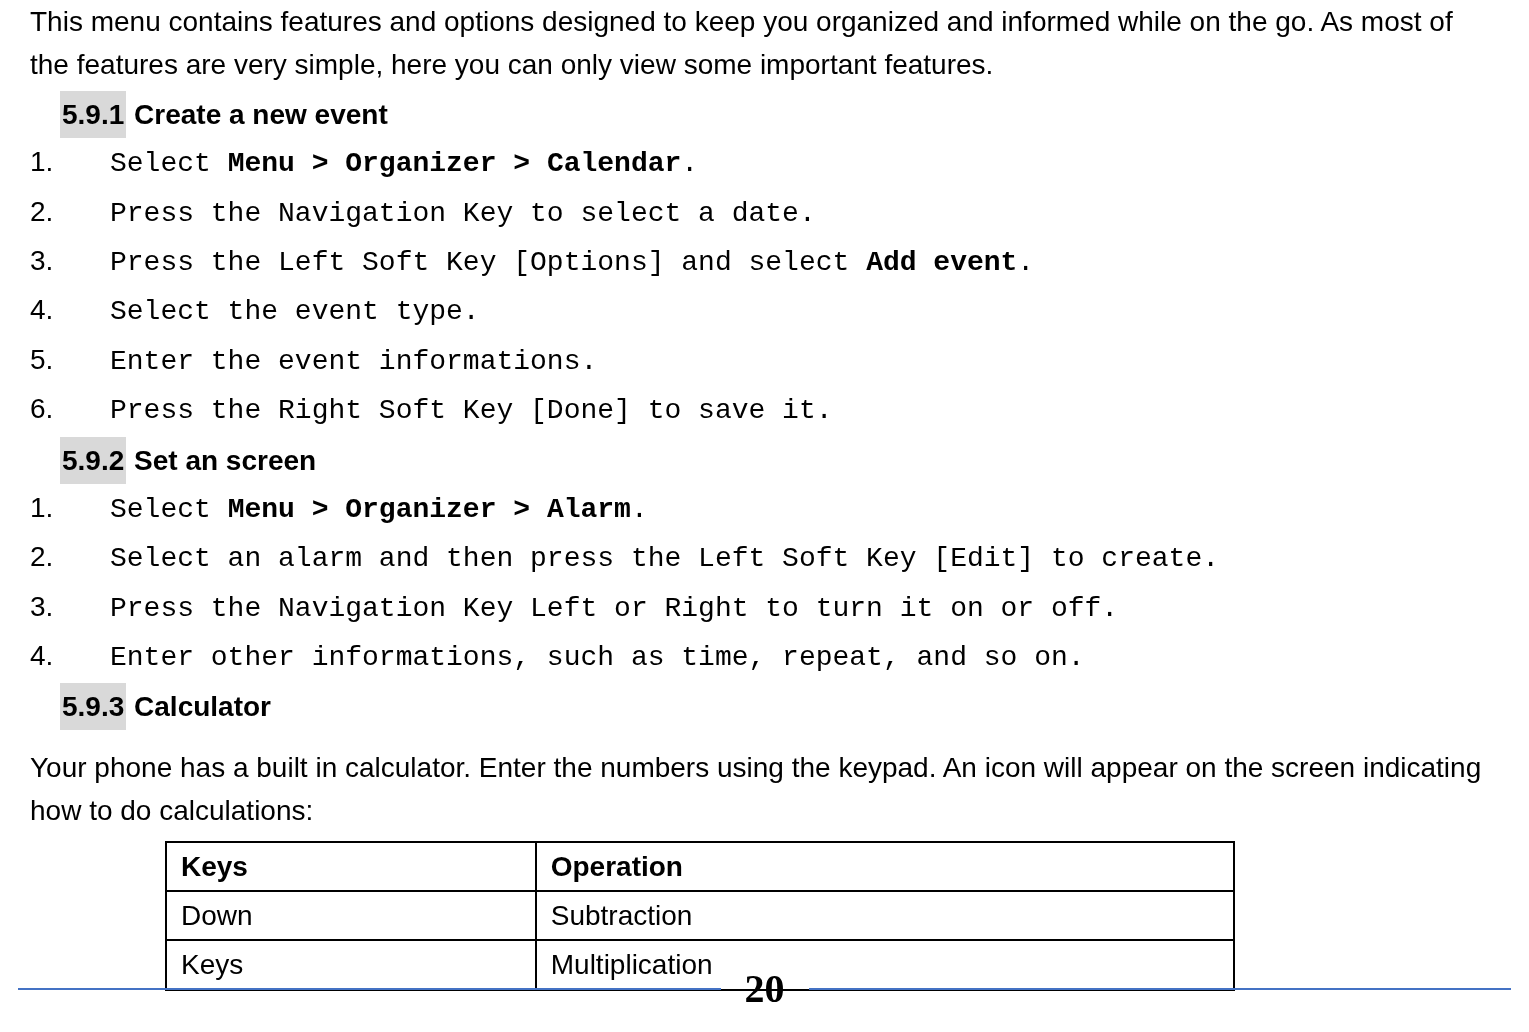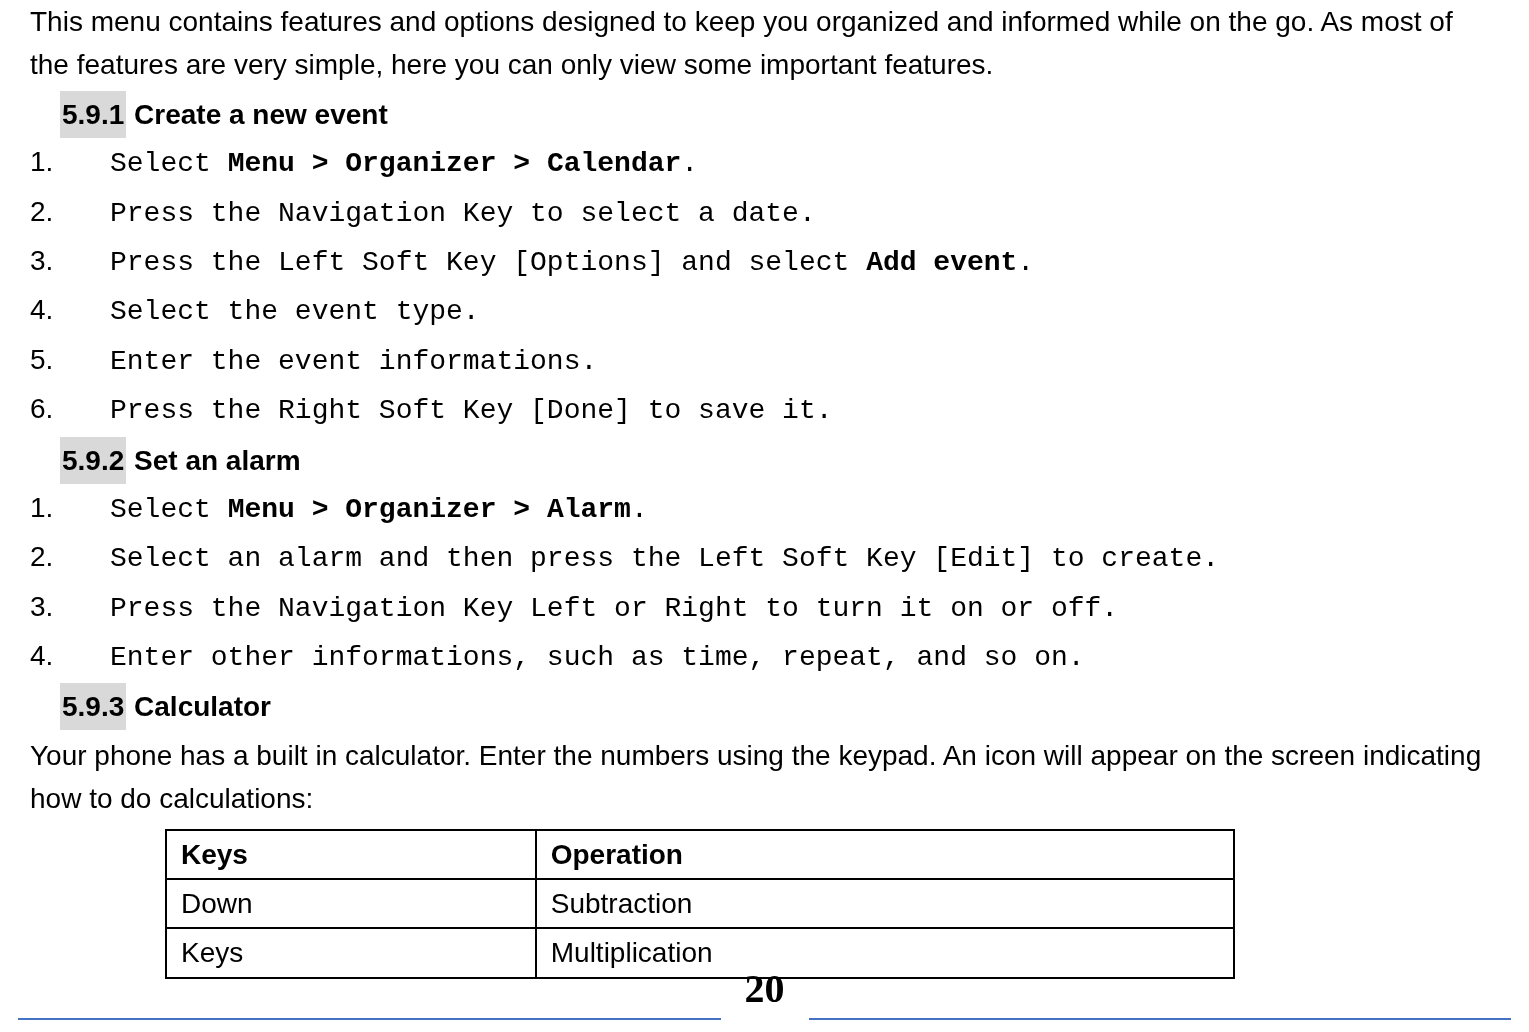--- a/index.html
+++ b/index.html
@@ -33,42 +33,42 @@
       display: flex;
       align-items: baseline;
       margin-bottom: 4px;
     }
     .list-num {
       width: 80px;
       flex-shrink: 0;
     }
     .list-text { flex: 1; font-family: Liberation Mono, monospace; }
     .bold { font-weight: bold; }
-    .calc-para { margin-top: 5px; margin-bottom: 8px; }
+    .calc-para { margin-top: 17px; margin-bottom: 8px; }
     table.calc-table {
       border-collapse: collapse;
       margin-left: 135px;
       width: 1070px;
     }
     table.calc-table th, table.calc-table td {
       border: 2px solid #000;
       padding: 2px 14px;
       text-align: left;
       font-size: 28px;
     }
     table.calc-table th {
       font-weight: bold;
     }
     .page-footer {
       position: absolute;
       bottom: 12px;
       left: 0;
       width: 100%;
       display: flex;
-      align-items: flex-end;
+      align-items: center;
       justify-content: center;
     }
     .page-footer .rule {
       flex: 1;
       height: 2px;
       background: #4472c4;
       margin: 0 18px;
     }
     .page-footer .page-num {
       font-family: "Times New Roman", Times, serif;
@@ -110,21 +110,21 @@
     <span class="list-num">5.</span>
     <span class="list-text"><span>Enter the event informations.</span></span>
   </li>
   <li>
     <span class="list-num">6.</span>
     <span class="list-text"><span>Press the Right Soft Key [Done] to save it.</span></span>
   </li>
 </ul>
 
 <div class="section-heading">
-  <span class="section-number">5.9.2</span><span>  Set an alarm</span>
+  <span class="section-number">5.9.2</span><span>  Set an screen</span>
 </div>
 <ul class="ordered-list">
   <li>
     <span class="list-num">1.</span>
     <span class="list-text"><span>Select </span><span class="bold">Menu &gt; Organizer &gt; Alarm</span><span>.</span></span>
   </li>
   <li>
     <span class="list-num">2.</span>
     <span class="list-text"><span>Select an alarm and then press the Left Soft Key [Edit] to create.</span></span>
   </li>

